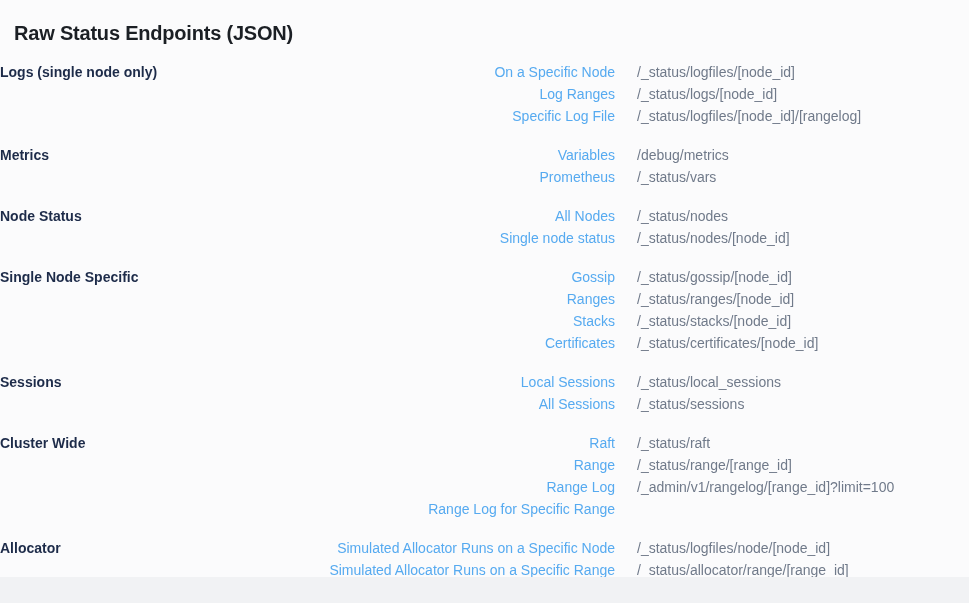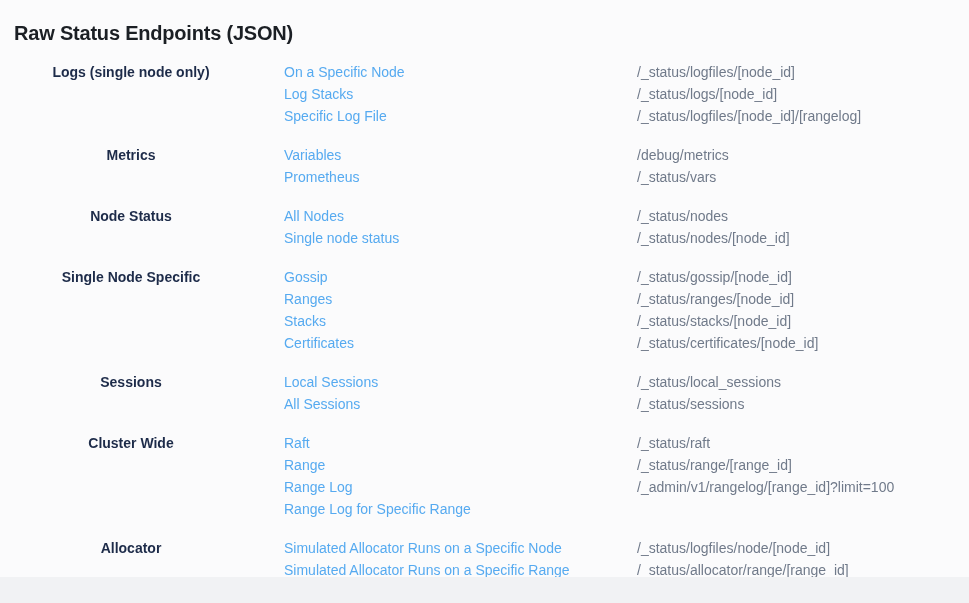--- a/index.html
+++ b/index.html
@@ -24,36 +24,37 @@
     color: #1b1f24;
   }
   .endpoint-table {
     margin-top: 16px;
     display: grid;
     grid-template-columns: 262px 353px auto;
     row-gap: 17px;
   }
   .section { display: contents; }
   .cat-cell {
-    text-align: center;
+    text-align: left;
     font-size: 14px;
     line-height: 22px;
     font-weight: 700;
     color: #1d2b49;
   }
   .links-cell, .paths-cell {
     padding-left: 22px;
     font-size: 14px;
     line-height: 22px;
   }
   .links-cell a {
     display: block;
     color: #56aaf0;
     text-decoration: none;
     cursor: pointer;
+    text-align: right;
   }
   .paths-cell div {
     color: #707a8a;
     white-space: nowrap;
   }
   .bottom-strip {
     position: absolute;
     left: 0;
     right: 0;
     bottom: 0;
@@ -62,21 +63,21 @@
   }
 </style>
 </head>
 <body>
 
 <h1 class="page-title">Raw Status Endpoints (JSON)</h1>
 
 <div class="endpoint-table" id="endpoint-table">
     <div class="section"><div class="cat-cell">Logs (single node only)</div><div class="links-cell">
         <a href="#">On a Specific Node</a>
-        <a href="#">Log Stacks</a>
+        <a href="#">Log Ranges</a>
         <a href="#">Specific Log File</a>
       </div><div class="paths-cell">
         <div>/_status/logfiles/[node_id]</div>
         <div>/_status/logs/[node_id]</div>
         <div>/_status/logfiles/[node_id]/[rangelog]</div>
       </div></div>
     <div class="section"><div class="cat-cell">Metrics</div><div class="links-cell">
         <a href="#">Variables</a>
         <a href="#">Prometheus</a>
       </div><div class="paths-cell">

